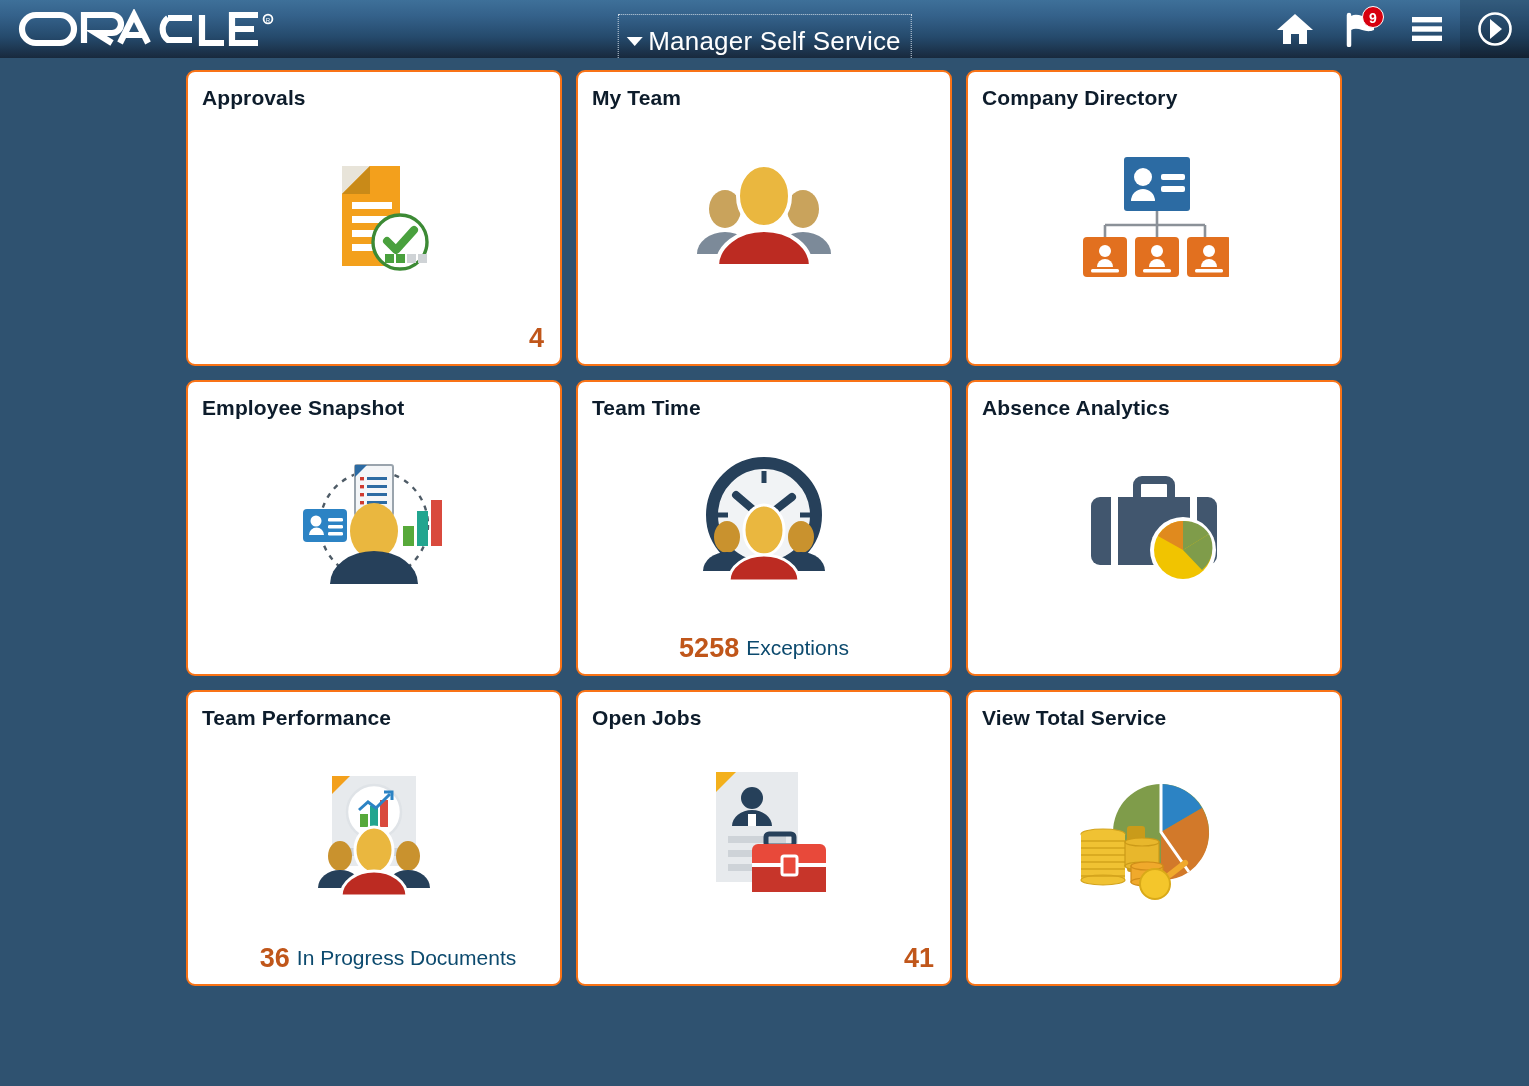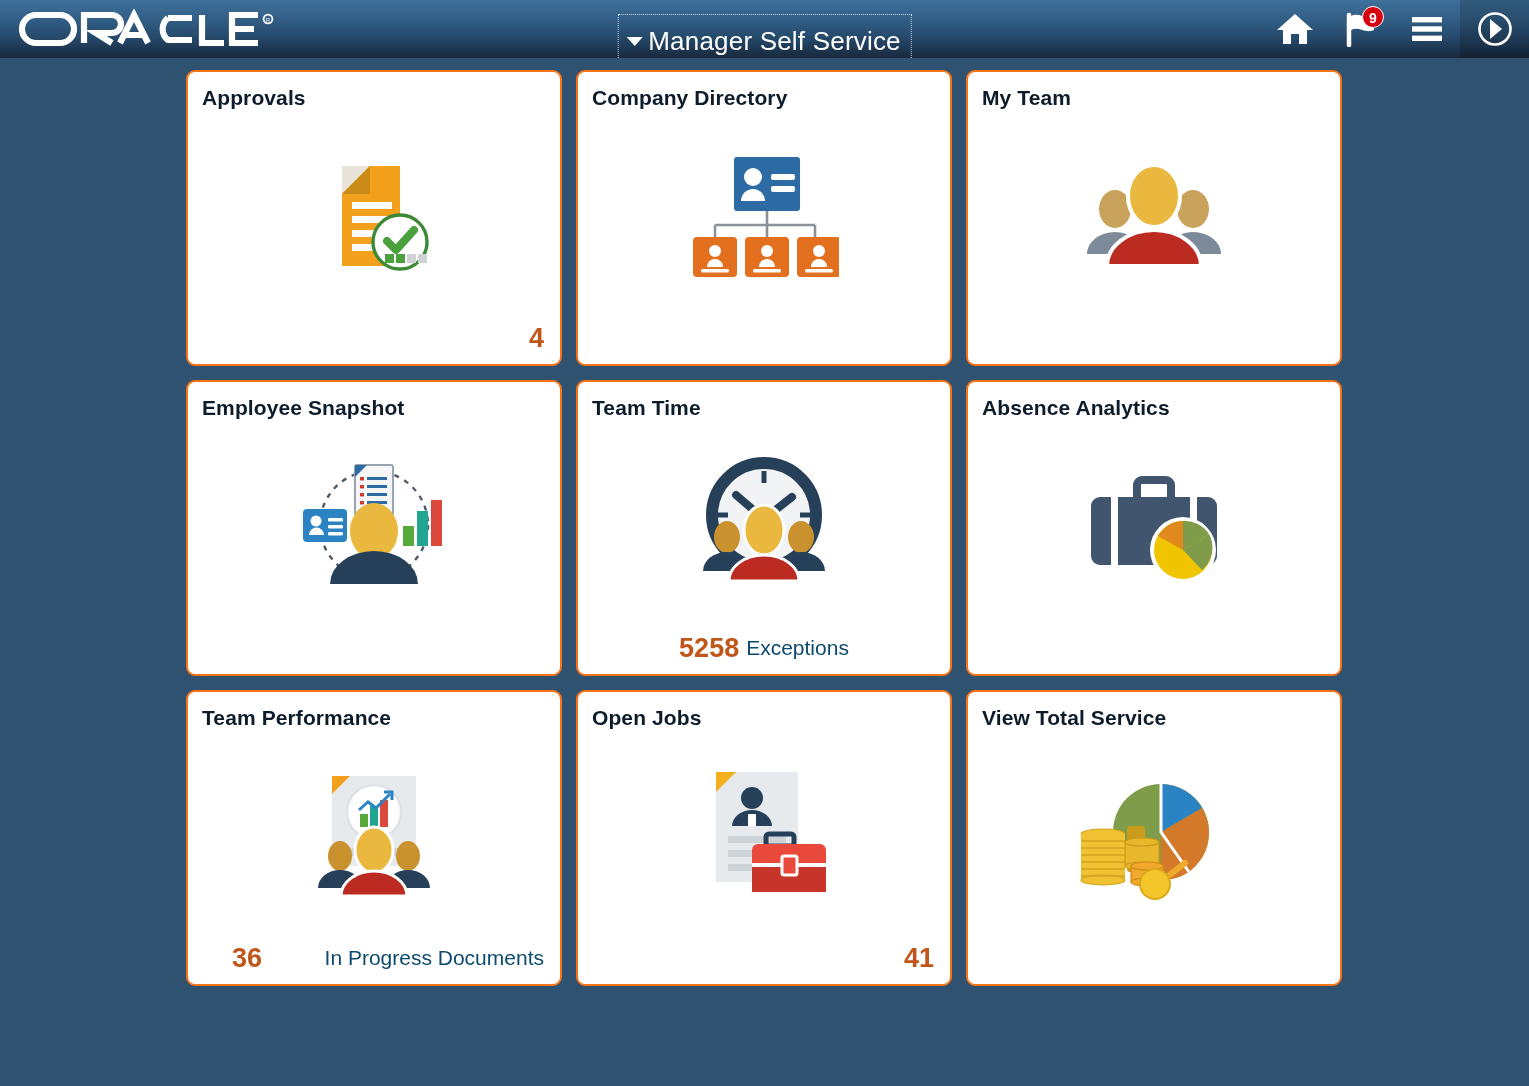--- a/index.html
+++ b/index.html
@@ -136,21 +136,21 @@
 
   .tile-footer {
     height: 44px;
     display: flex;
     align-items: center;
     padding: 0 16px 8px 16px;
     white-space: nowrap;
   }
   .tile-footer.right { justify-content: flex-end; }
   .tile-footer.center { justify-content: center; }
-  .tile-footer.left  { justify-content: space-between; padding-left: 44px; }
+  .tile-footer.left  { justify-content: center; padding-left: 44px; }
   .tile-footer.empty { height: 30px; }
 
   .count {
     font-size: 27px;
     font-weight: bold;
     color: #c0561a;
   }
   .count-label {
     font-size: 21px;
     color: #0c4a6e;
@@ -243,20 +243,35 @@
         <rect x="103" y="112" width="9" height="9" fill="#cfd3d6"></rect>
         <rect x="114" y="112" width="9" height="9" fill="#cfd3d6"></rect>
       </svg>
     </div>
     <div class="tile-footer right">
       <span class="count">4</span>
     </div>
   </div>
 
   <div class="tile">
+    <div class="tile-title">My Team</div>
+    <div class="tile-art">
+      <svg width="150" height="130" viewBox="0 0 150 130">
+        <ellipse cx="36" cy="55" rx="16" ry="19" fill="#c9a35c"></ellipse>
+        <path d="M8 100 a28 22 0 0 1 56 0 Z" fill="#7c8a99"></path>
+        <ellipse cx="114" cy="55" rx="16" ry="19" fill="#c9a35c"></ellipse>
+        <path d="M86 100 a28 22 0 0 1 56 0 Z" fill="#7c8a99"></path>
+        <ellipse cx="75" cy="42" rx="26" ry="31" fill="#eab73f" stroke="#ffffff" stroke-width="4"></ellipse>
+        <path d="M28 112 a47 36 0 0 1 94 0 Z" fill="#bc2b22" stroke="#ffffff" stroke-width="4"></path>
+      </svg>
+    </div>
+    <div class="tile-footer empty"></div>
+  </div>
+
+  <div class="tile">
     <div class="tile-title">Company Directory</div>
     <div class="tile-art">
       <svg width="150" height="140" viewBox="0 0 150 140">
         <rect x="45" y="8" width="66" height="54" rx="3" fill="#2c6ba3"></rect>
         <circle cx="64" cy="28" r="9" fill="#ffffff"></circle>
         <path d="M52 52 a12 12 0 0 1 24 0 Z" fill="#ffffff"></path>
         <rect x="82" y="25" width="24" height="6" rx="2" fill="#ffffff"></rect>
         <rect x="82" y="37" width="24" height="6" rx="2" fill="#ffffff"></rect>
         <path d="M78 62 L78 76 M26 76 L126 76 M26 76 L26 88 M78 76 L78 88 M126 76 L126 88" stroke="#8b9198" stroke-width="2.6" fill="none"></path>
         <g fill="#e2701f">
@@ -274,35 +289,20 @@
           <circle cx="130" cy="102" r="6"></circle>
           <path d="M122 118 a8 8 0 0 1 16 0 Z"></path>
           <rect x="116" y="120" width="28" height="3.6" rx="1.5"></rect>
         </g>
       </svg>
     </div>
     <div class="tile-footer empty"></div>
   </div>
 
   <div class="tile">
-    <div class="tile-title">My Team</div>
-    <div class="tile-art">
-      <svg width="150" height="130" viewBox="0 0 150 130">
-        <ellipse cx="36" cy="55" rx="16" ry="19" fill="#c9a35c"></ellipse>
-        <path d="M8 100 a28 22 0 0 1 56 0 Z" fill="#7c8a99"></path>
-        <ellipse cx="114" cy="55" rx="16" ry="19" fill="#c9a35c"></ellipse>
-        <path d="M86 100 a28 22 0 0 1 56 0 Z" fill="#7c8a99"></path>
-        <ellipse cx="75" cy="42" rx="26" ry="31" fill="#eab73f" stroke="#ffffff" stroke-width="4"></ellipse>
-        <path d="M28 112 a47 36 0 0 1 94 0 Z" fill="#bc2b22" stroke="#ffffff" stroke-width="4"></path>
-      </svg>
-    </div>
-    <div class="tile-footer empty"></div>
-  </div>
-
-  <div class="tile">
     <div class="tile-title">Employee Snapshot</div>
     <div class="tile-art">
       <svg width="150" height="140" viewBox="0 0 150 140">
         <circle cx="75" cy="66" r="54" fill="none" stroke="#4e5b66" stroke-width="2.4" stroke-dasharray="5 6"></circle>
 
         <rect x="56" y="6" width="38" height="50" rx="2" fill="#f4f6f8" stroke="#9aa4ad" stroke-width="2"></rect>
         <path d="M56 6 L68 6 L56 18 Z" fill="#2c6ba3"></path>
         <g fill="#2c6ba3">
           <rect x="68" y="18" width="20" height="3"></rect>
           <rect x="68" y="26" width="20" height="3"></rect>

